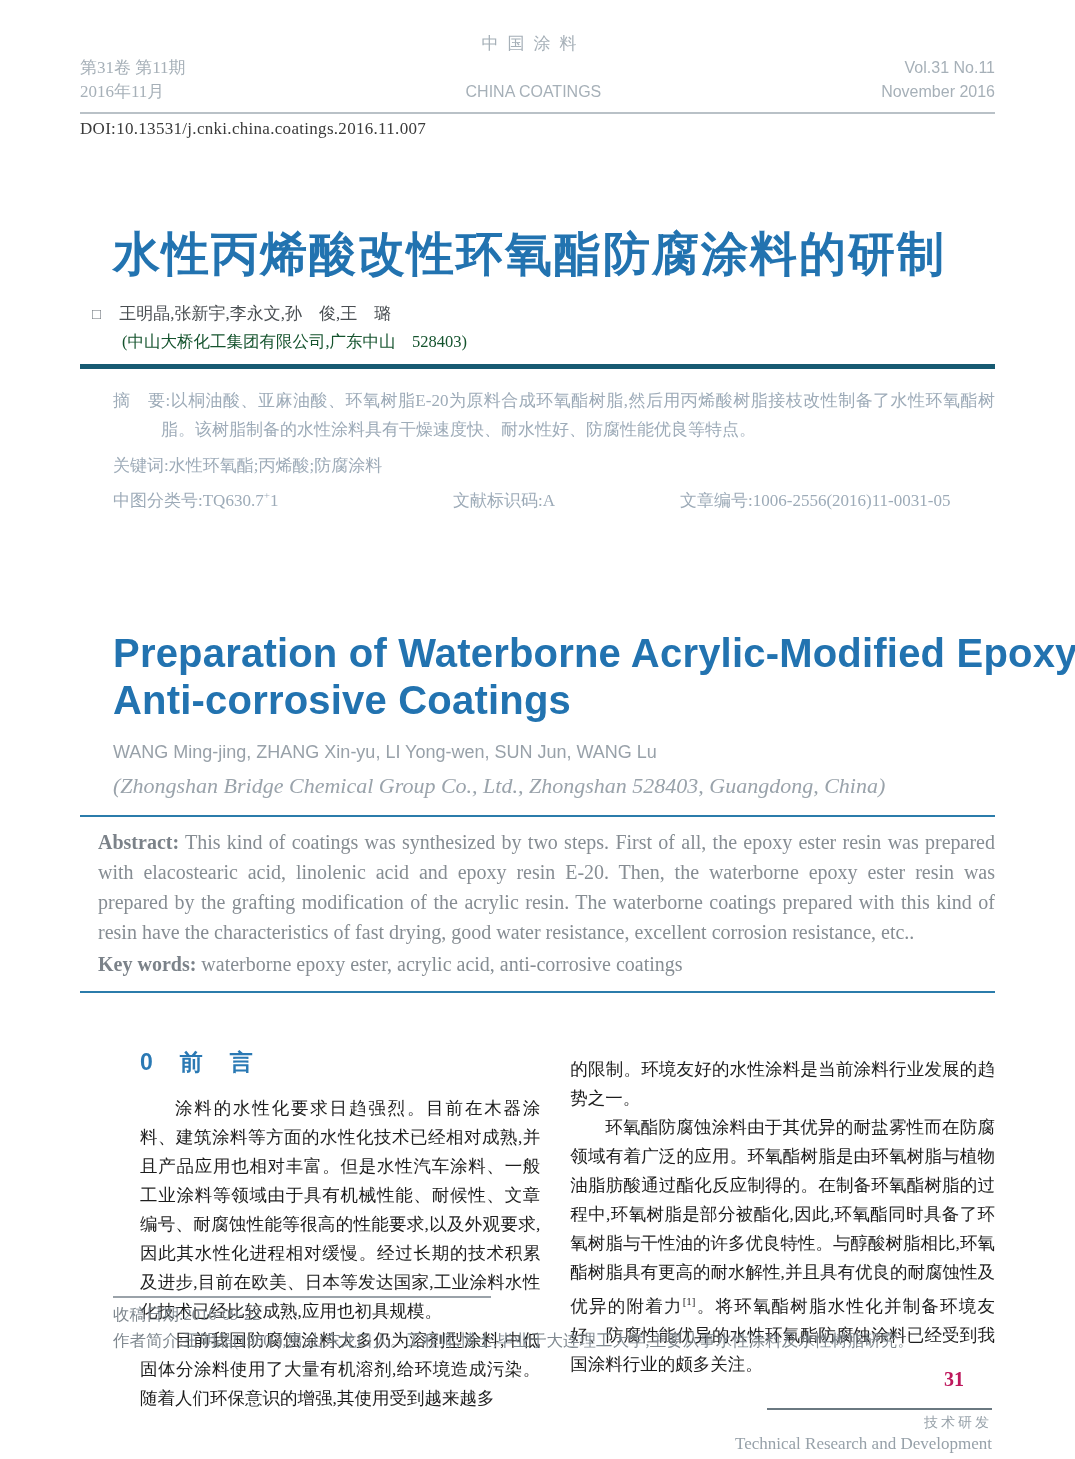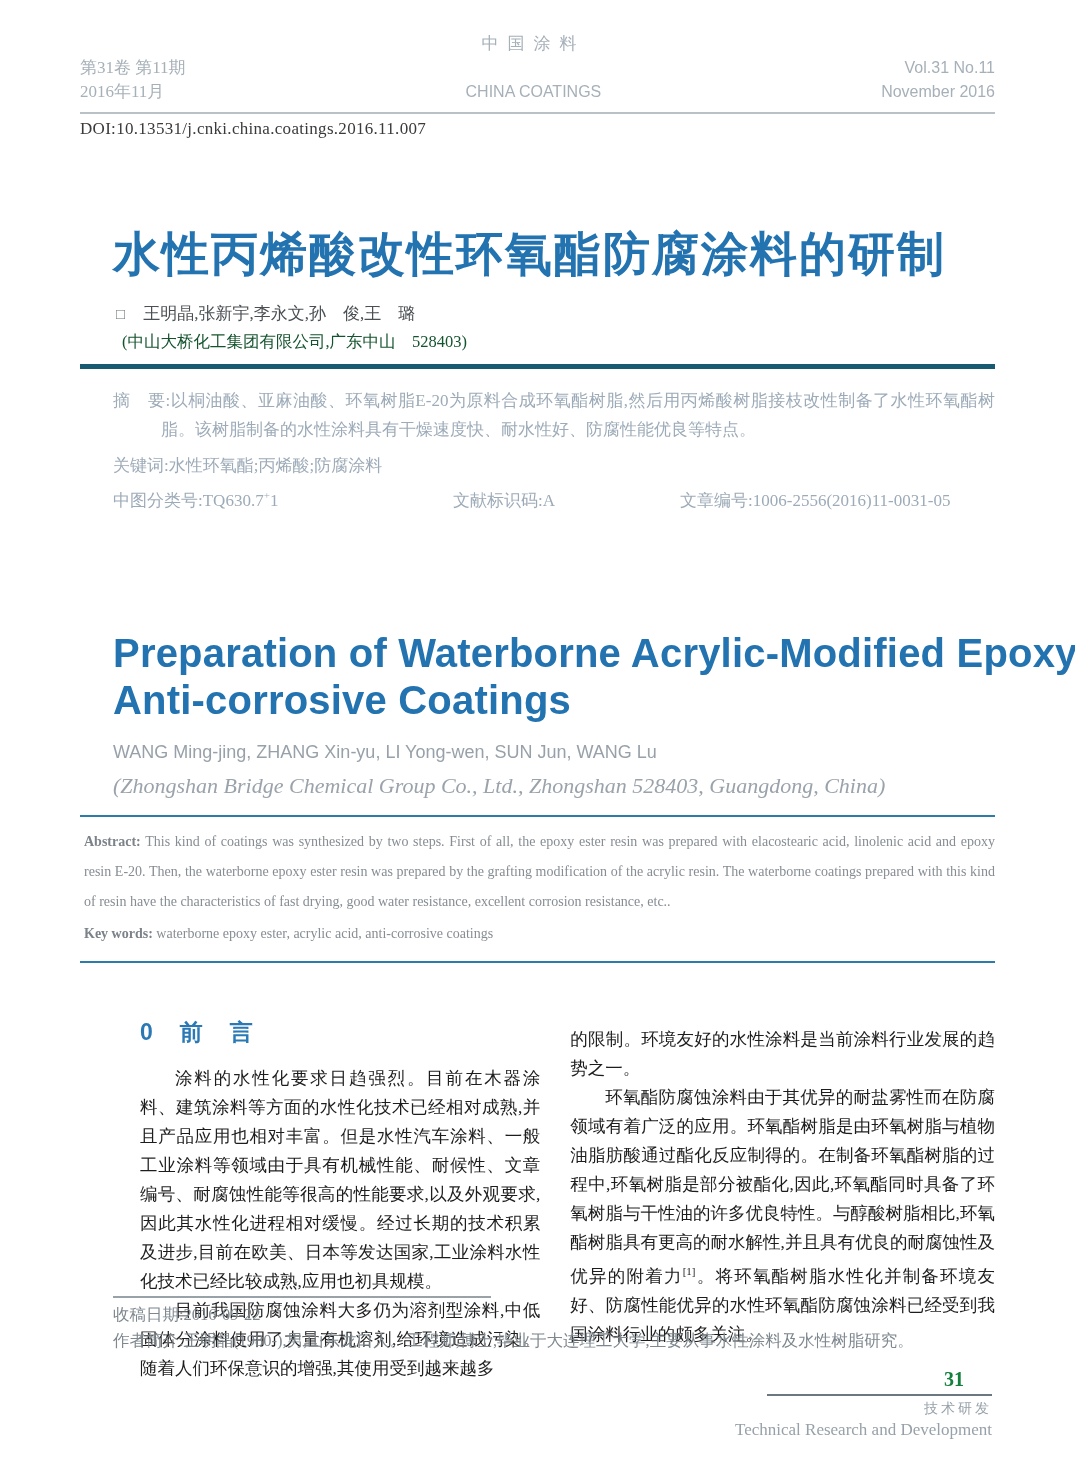--- a/index.html
+++ b/index.html
@@ -25,21 +25,21 @@
   .latin{ font-family:"Liberation Sans","DejaVu Sans",sans-serif; font-size:16px; }
   .doi{ margin-top:5px; font-size:17px; color:#3a3a3a; letter-spacing:.3px; }
 
   
   .title-cn{
     margin-top:84px; margin-left:33px;
     font-family:"Liberation Sans","DejaVu Sans",sans-serif;
     font-weight:bold; font-size:47px; letter-spacing:2px;
     color:#2273b0; white-space:nowrap;
   }
-  .authors-cn{ margin-top:16px; margin-left:36px; font-size:17px; color:#4a4f53; }
+  .authors-cn{ margin-top:16px; margin-left:12px; font-size:17px; color:#4a4f53; }
   .authors-cn .marker{ color:#6c747a; margin-right:14px; font-size:15px; }
   .affiliation-cn{ margin-top:6px; margin-left:42px; font-size:16.5px; color:#14532d; }
   .rule-thick{ margin-top:11px; height:5px; background:#175a72; }
 
   
   .abstract-cn{ margin-top:17px; margin-left:33px; color:#9dabb8; font-size:17px; }
   .abstract-cn .abs-p{ padding-left:48px; text-indent:-48px; line-height:29px; text-align:justify; }
   .abstract-cn .kw{ margin-top:8px; line-height:28px; }
   .clc-row{ margin-top:9px; display:flex; }
   .clc-row .clc{ width:340px; }
@@ -55,21 +55,21 @@
   }
   .authors-en{
     margin-top:18px; margin-left:33px;
     font-family:"Liberation Sans","DejaVu Sans",sans-serif;
     font-size:18px; color:#98a1a9;
   }
   .affiliation-en{ margin-top:10px; margin-left:33px; font-style:italic; font-size:22px; color:#9aa3ab; }
   .rule-blue{ margin-top:16px; height:0; border-top:2px solid #2b7cab; }
 
   
-  .abstract-en{ margin-top:10px; margin-left:4px; color:#868d93; font-size:14px; line-height:30px; text-align:justify; }
+  .abstract-en{ margin-top:10px; margin-left:18px; color:#868d93; font-size:20px; line-height:30px; text-align:justify; }
   .abstract-en b, .abstract-en .bold{ font-weight:bold; color:#7b8289; }
   .kw-en{ margin-top:2px; }
   .rule-blue2{ margin-top:12px; height:0; border-top:2px solid #2b7cab; }
 
   
   .body-sec{ margin-top:54px; margin-left:33px; display:flex; gap:30px; }
   .colL{ width:412px;margin-left:27px; } .colR{ width:437px; }
   .sec-head{
     font-family:"Liberation Sans","DejaVu Sans",sans-serif;
     font-weight:bold; font-size:23px; color:#2a79b4; letter-spacing:2px; margin-bottom:16px;
@@ -78,21 +78,21 @@
   .bodyp.indent{ text-indent:2em; }
   .colR{ padding-top:8px; }
   .ref-sup{ font-size:11px; vertical-align:super; }
 
   
   .footnote{ position:absolute; left:113px; top:1296px; width:872px; color:#7f888f; font-size:16.5px; line-height:26px; }
   .fn-rule{ width:378px; border-top:2px solid #9aa2a9; margin-bottom:4px; }
 
   
   .pfooter{ position:absolute; right:83px; top:1368px; width:270px; text-align:right; color:#9aa4ac; }
-  .pnum{ font-size:20px; font-weight:bold; color:#15803d; padding-right:28px; padding-bottom:3px; }
+  .pnum{ font-size:20px; font-weight:bold; color:#be185d; padding-right:28px; padding-bottom:17px; }
   .pf-rule{ border-top:2px solid #6a7881; width:225px; margin-left:45px; }
   .pf-cn{ margin-top:4px; font-size:14px; letter-spacing:3px; color:#97a1a9; }
   .pf-en{ margin-top:2px; font-size:17px; color:#97a1a9; }
 </style>
 </head>
 <body>
 
 <div class="page">
 
   <div class="jheader">

